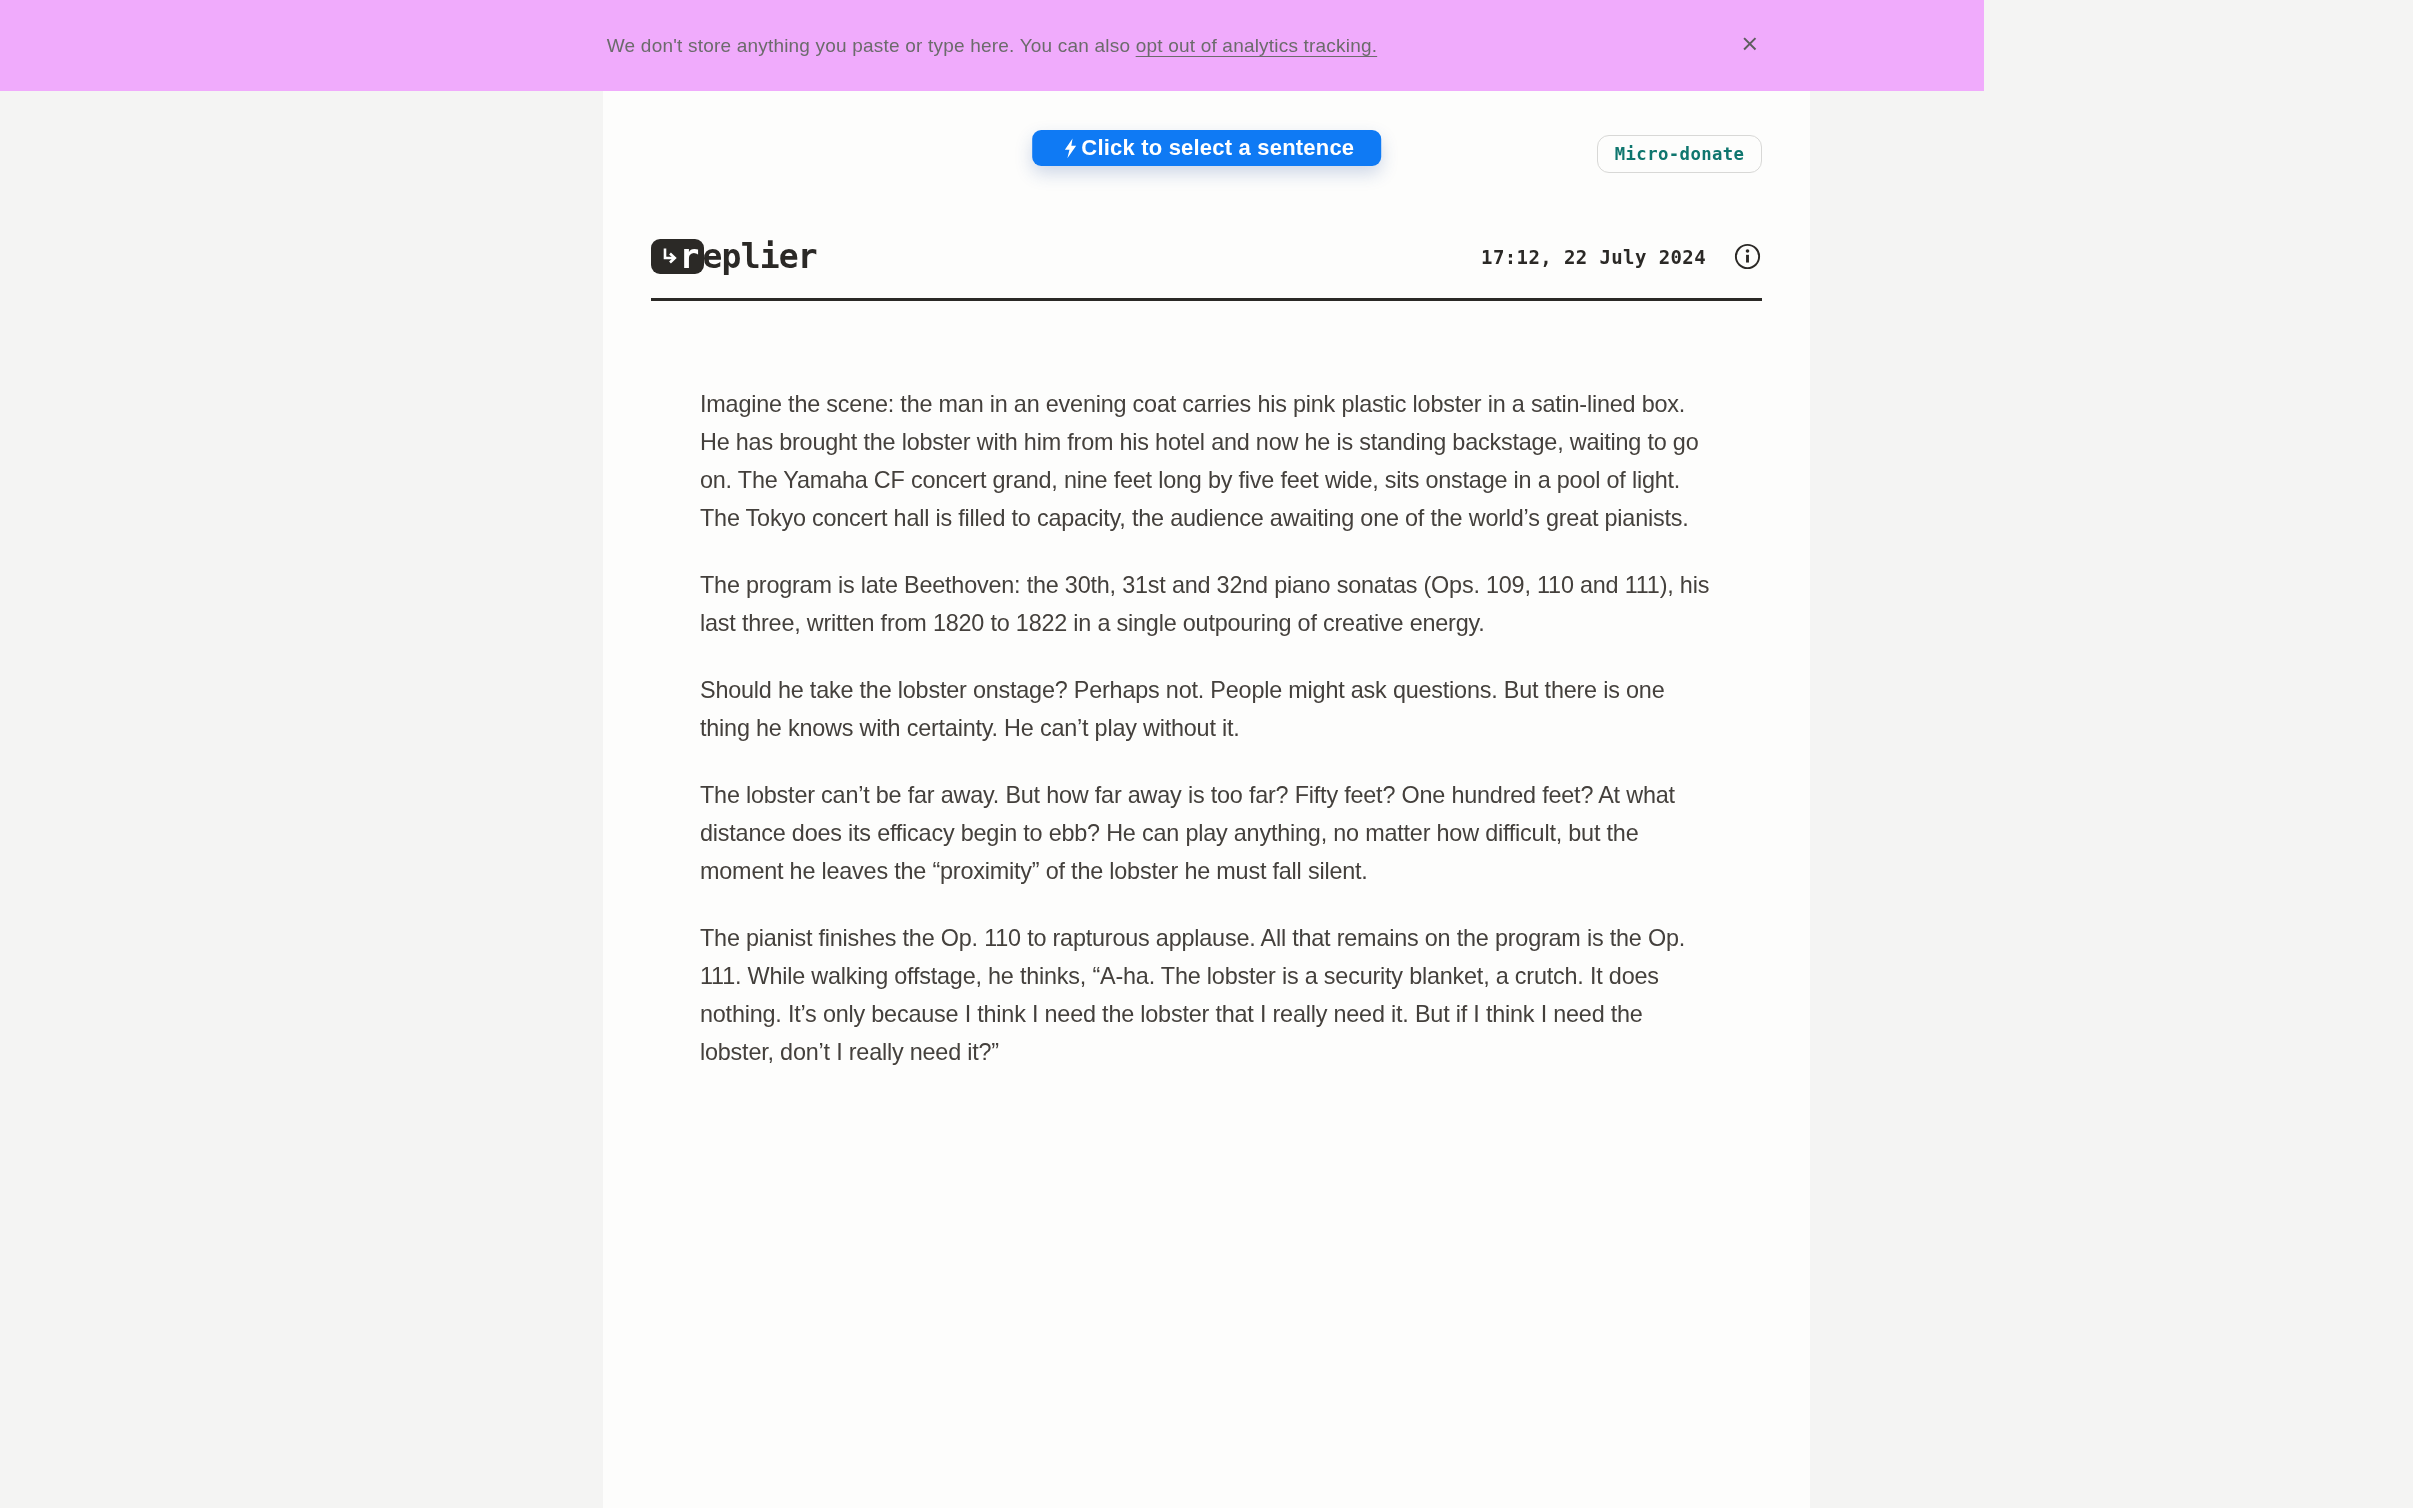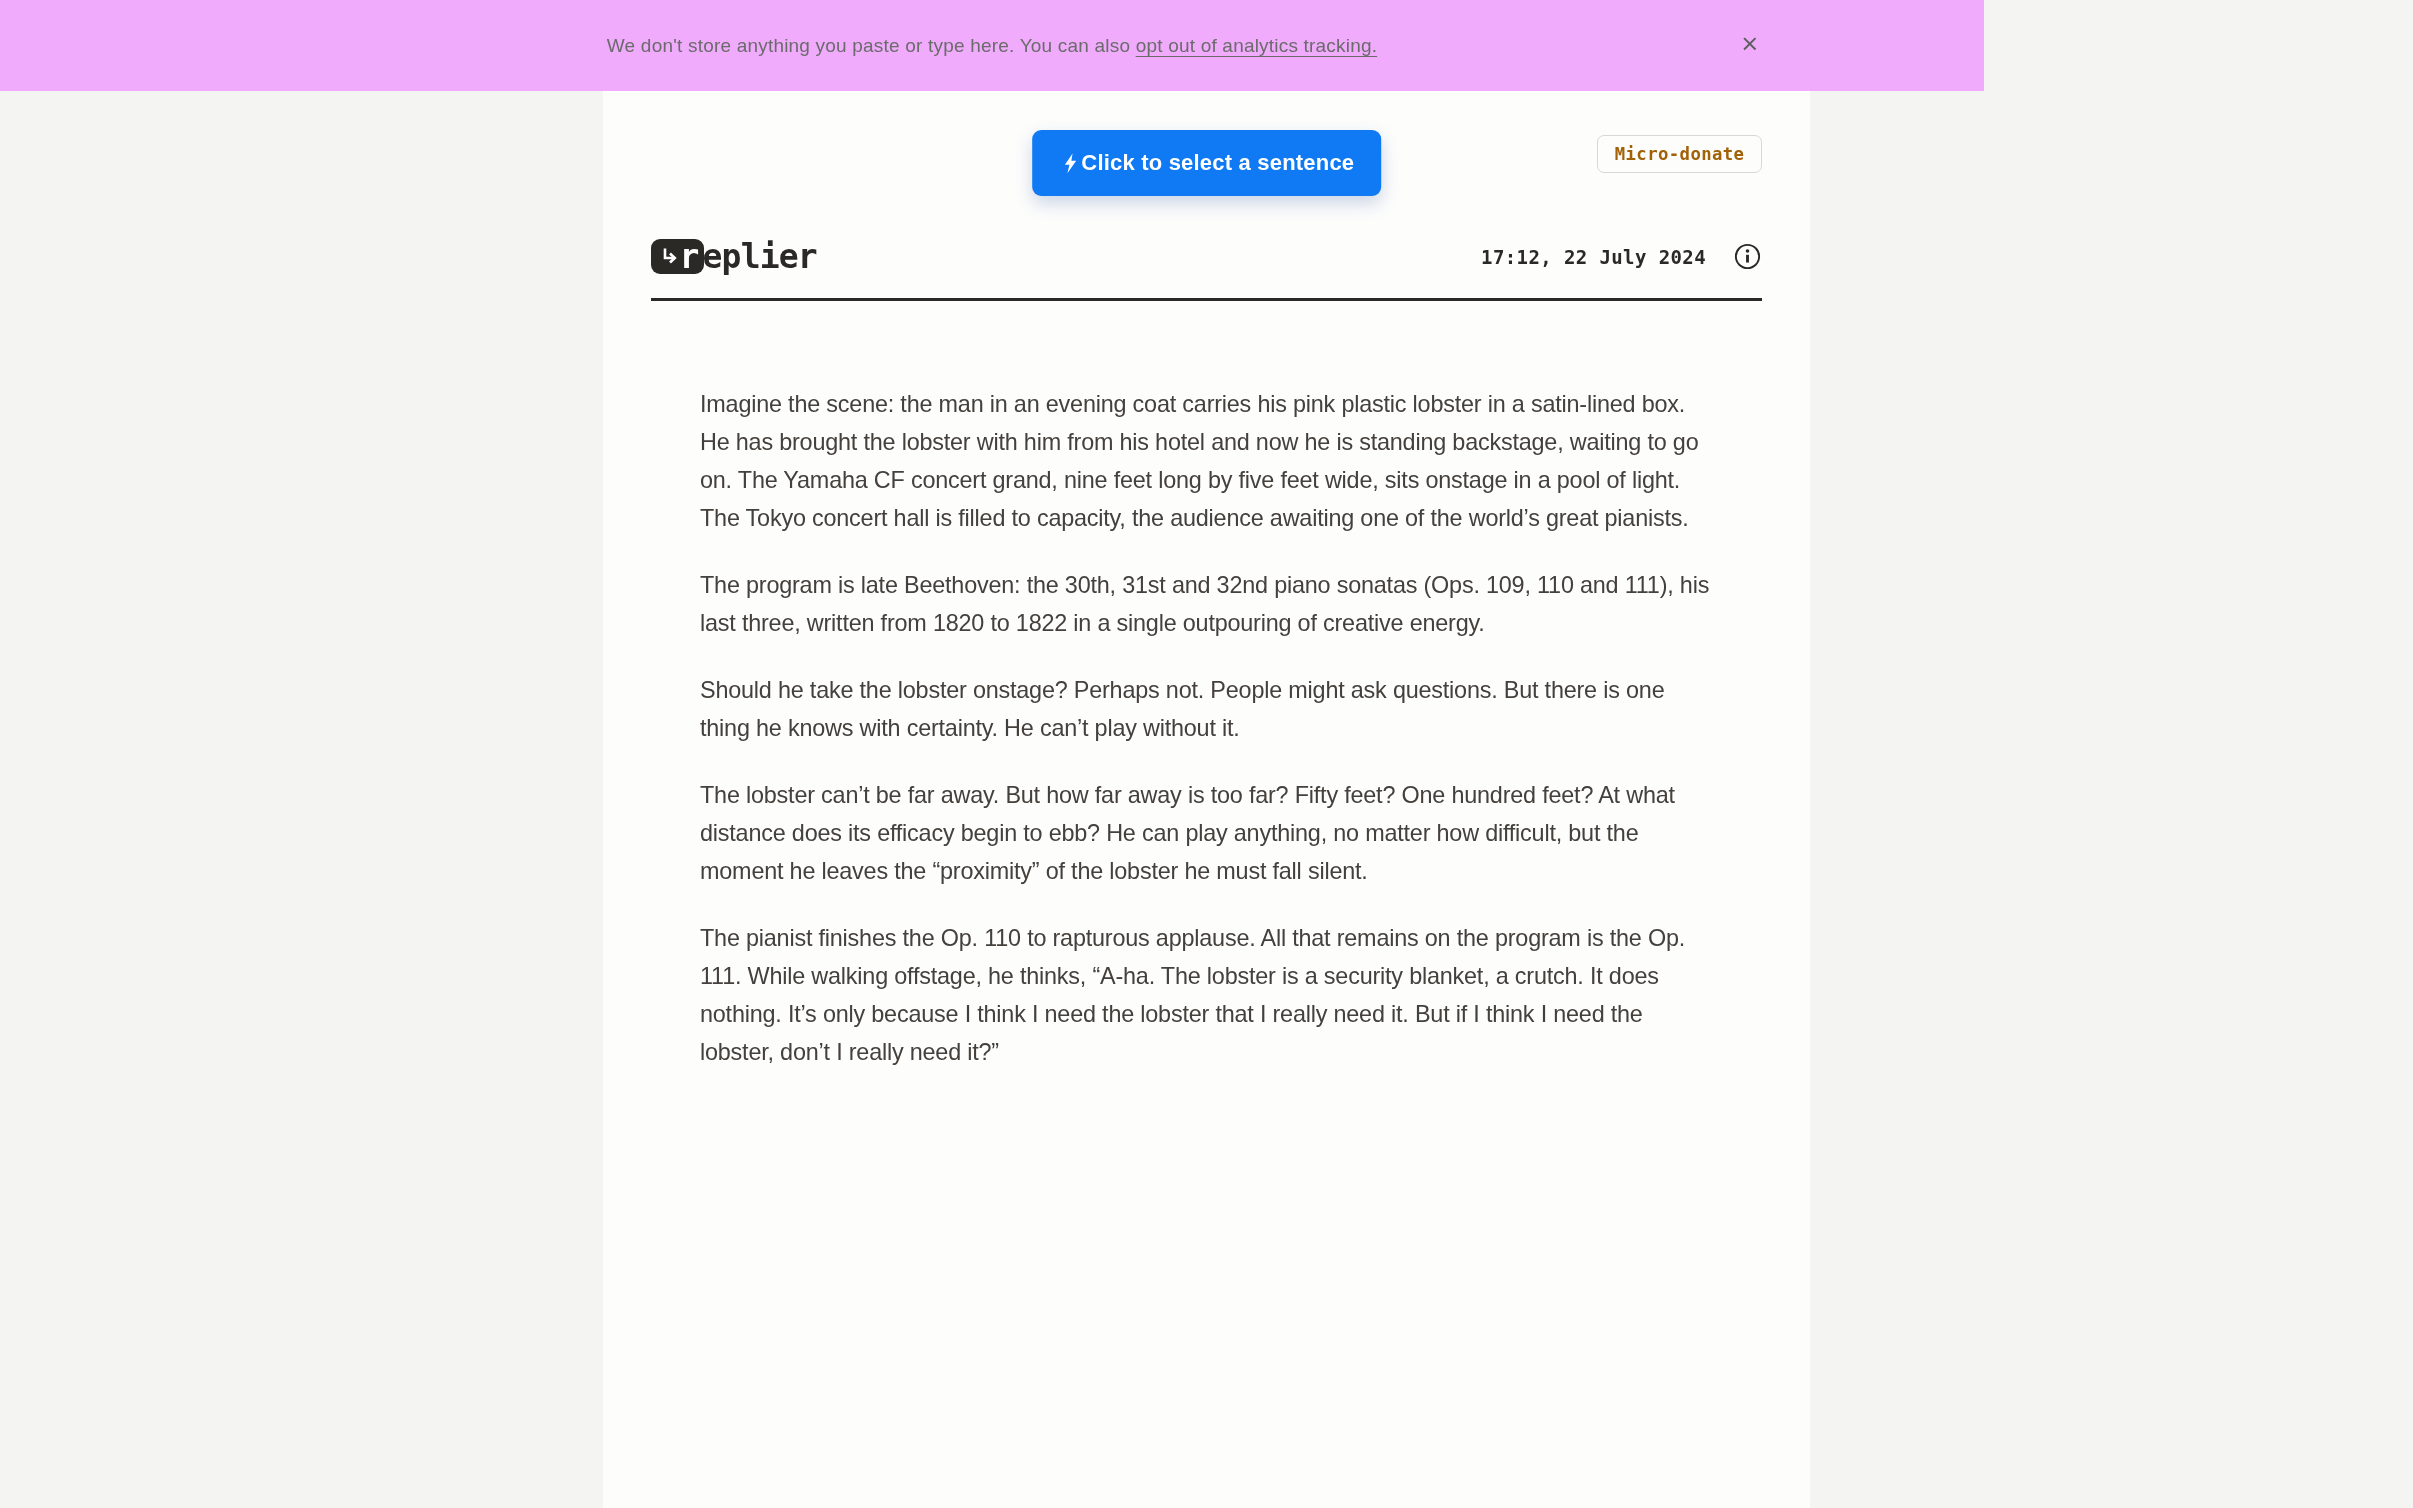--- a/index.html
+++ b/index.html
@@ -35,38 +35,38 @@
   .card {
     position:relative;
     width:1207px; min-height:1418px;
     margin:0 auto;
     background:#fdfdfc;
   }
 
   
   .select-btn {
     position:absolute; top:39px; left:50%; transform:translateX(-50%);
-    height:66px; padding:0 27px;
+    height:36px; padding:0 27px;
     display:flex; align-items:center; 
     background:#0f7af4; color:#ffffff;
     border:none; border-radius:9px; cursor:pointer;
     font-family:"Liberation Sans", sans-serif;
     font-size:22px; font-weight:700; letter-spacing:0.2px;
     box-shadow:0 7.5px 16.6px rgba(40,80,160,.22);
     white-space:nowrap;
   }
   .select-btn svg { width:22.6px; height:22.6px; fill:#ffffff; }
 
   .donate-btn {
     position:absolute; top:44px; right:48px;
     height:38px; padding:0 16.6px;
     background:#fdfdfc;
-    border:1.5px solid #d8d8d6; border-radius:7px; cursor:pointer;
+    border:1.5px solid #d8d8d6; border-radius:12px; cursor:pointer;
     font-family:"DejaVu Sans Mono", monospace;
-    font-size:17.3px; font-weight:700; color:#a16207; letter-spacing:0.4px;
+    font-size:17.3px; font-weight:700; color:#0f766e; letter-spacing:0.4px;
     white-space:nowrap;
     margin-left:20px;
   }
 
   
   .masthead {
     display:flex; justify-content:space-between; align-items:center;
     margin:0 48px; padding-top:148px;
   }
   .logo { display:flex; align-items:center; cursor:pointer; }

